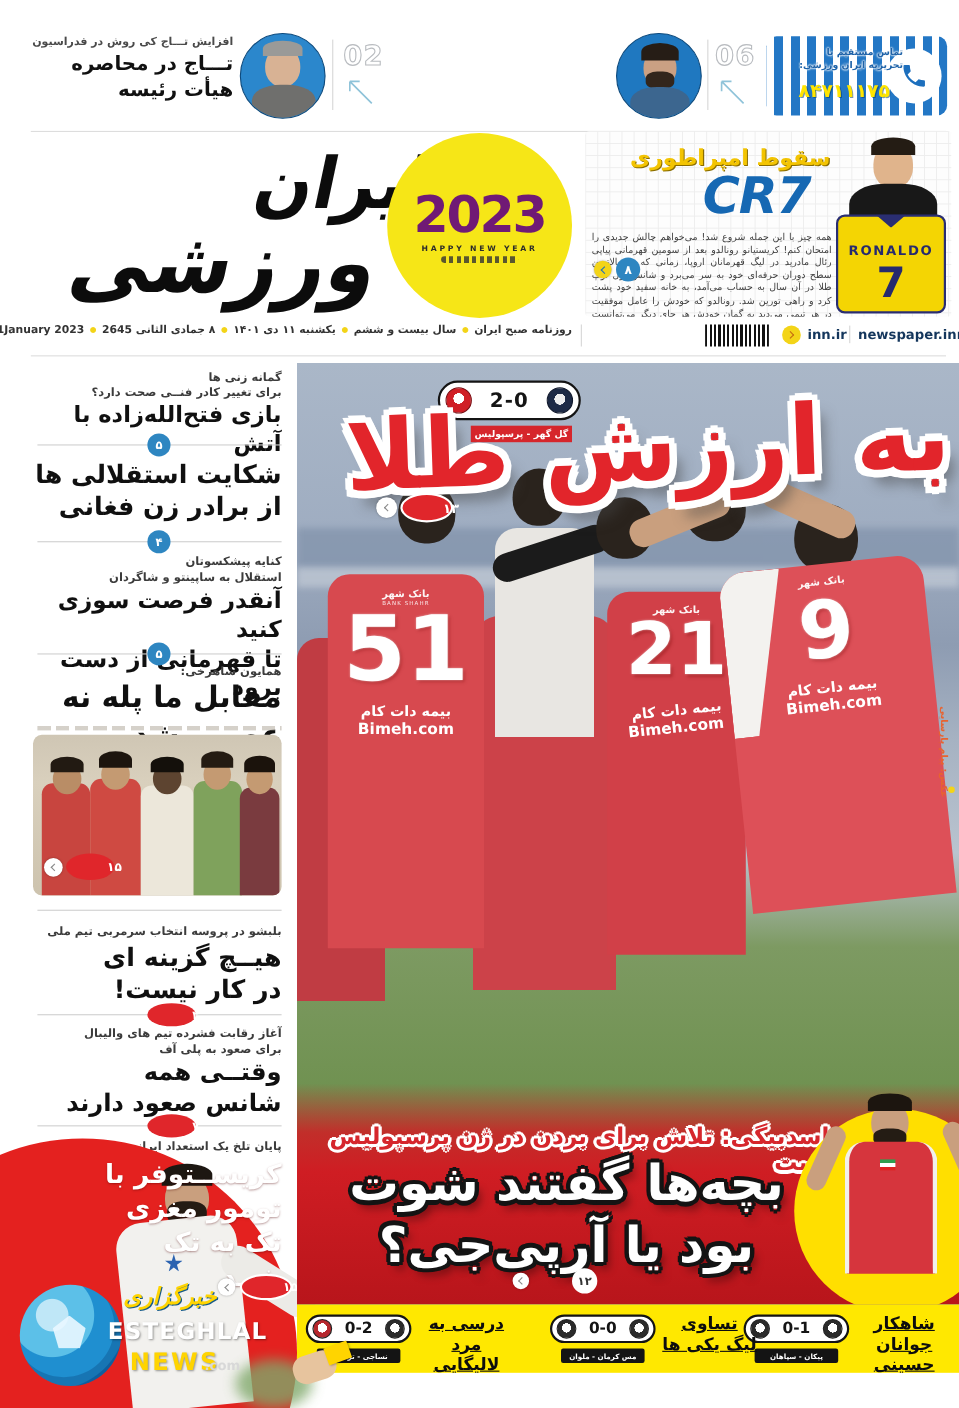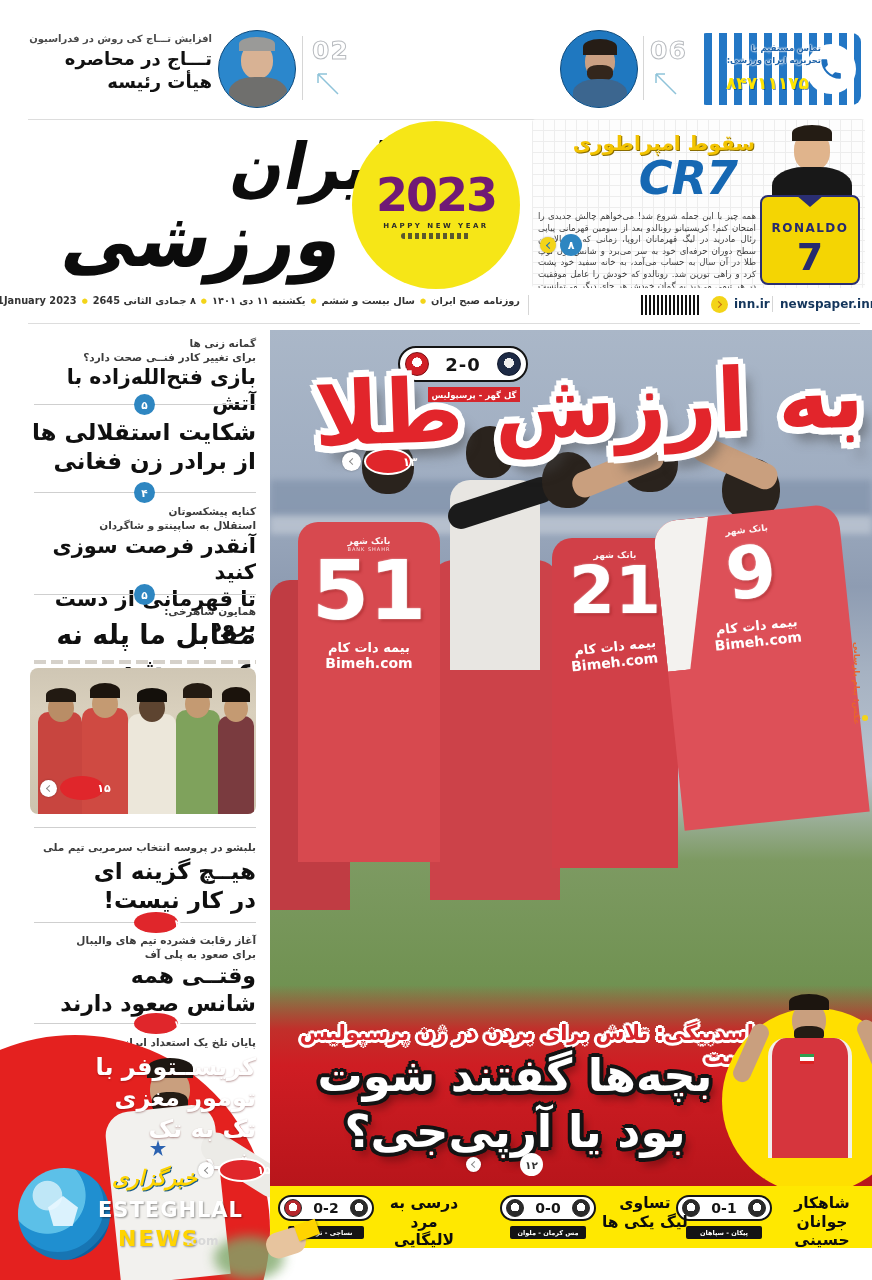--- a/index.html
+++ b/index.html
@@ -131,21 +131,21 @@
     text-shadow:-2px -2px 0 #fff,2px -2px 0 #fff,-2px 2px 0 #fff,2px 2px 0 #fff,-3px 0 0 #fff,3px 0 0 #fff,0 3px 0 #fff,0 -3px 0 #fff; }
   .ov-line { position:absolute; left:10px; width:470px; direction:rtl; text-align:center; color:#fff;
     font-size:45px; font-weight:900; letter-spacing:-1px;
     text-shadow:-3px -3px 0 #141414,3px -3px 0 #141414,-3px 3px 0 #141414,3px 3px 0 #141414,-4px 0 0 #141414,4px 0 0 #141414,0 4px 0 #141414,0 -4px 0 #141414,5px 7px 8px rgba(0,0,0,.4); }
 
   .yellowcircle { left:452px; top:678px; width:186px; height:186px; border-radius:50%; background:#ffdf00; }
 
   
   .ticker { left:270px; top:1186px; width:602px; height:62px; background:#ffe800; }
   .tk-title { position:absolute; direction:rtl; text-align:center; color:#0d0d0d; font-weight:900;
-    font-size:15.5px; line-height:1.2; }
+    font-size:15.5px; line-height:1.2;text-decoration:underline; }
   .tk-pill { position:absolute; width:96px; height:26px; background:#fff; border:2px solid #141414; border-radius:14px;
     display:flex; align-items:center; justify-content:space-between; padding:0 4px; }
   .tk-score { font-size:14px; font-weight:900; color:#141414; }
   .tk-crest { width:18px; height:18px; border-radius:50%; border:1.5px solid #222;
     background:radial-gradient(circle at 50% 45%, #fff 0 35%, #2b2b2b 36% 100%); }
   .tk-teams { position:absolute; height:13px; background:#141414; color:#fff; font-size:6.5px; font-weight:bold;
     display:flex; align-items:center; justify-content:center; direction:rtl; border-radius:2px; }
 </style>
 </head>
 <body>

